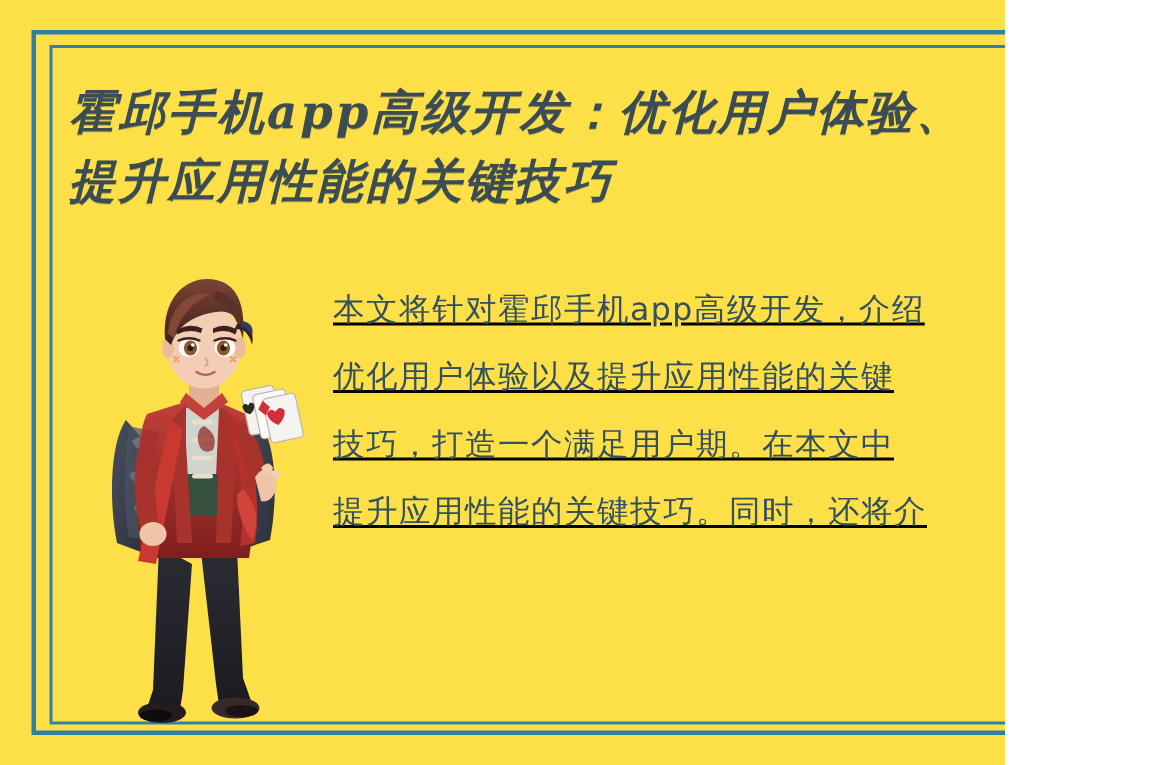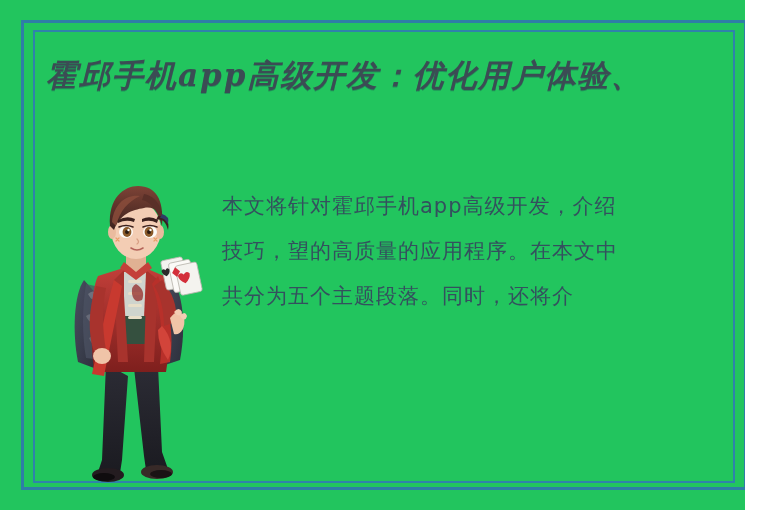--- a/index.html
+++ b/index.html
@@ -7,23 +7,23 @@
     padding: 0;
   }
   body {
     width: 768px;
     height: 510px;
     overflow: hidden;
     font-family: "DejaVu Sans", sans-serif;
   }
   #poster {
     position: relative;
-    width: 745px;
+    width: 670px;
     height: 510px;
-    background: #22c55e;
+    background: #fde047;
     overflow: hidden;
   }
   
   .frame-outer {
     position: absolute;
     left: 21px;
     top: 20px;
     width: 726px;
     height: 470px;
     border: 3px solid #2e7ea6;
@@ -66,40 +66,42 @@
     width: 152px;
     height: 308px;
   }
   .illu-svg { display: block; width: 152px; height: 308px; }
   
   .body-block {
     position: absolute;
     left: 222px;
     top: 184px;
     width: 512px;
+    text-decoration: underline;
   }
   .body-line {
     font-family: "DejaVu Sans", sans-serif;
     font-size: 21px;
     line-height: 45px;
     letter-spacing: 1px;
     color: #34505e;
     white-space: nowrap;
   }
 </style>
 </head>
 <body>
 
 <div id="poster">
 
   <div class="frame-outer"></div>
   <div class="frame-inner"></div>
 
   <div class="title-block">
     <div class="title-line">霍邱手机app高级开发：优化用户体验、</div>
+    <div class="title-line">提升应用性能的关键技巧</div>
   </div>
 
   <div class="illustration">
     <svg class="illu-svg" viewBox="0 0 152 308" xmlns="http://www.w3.org/2000/svg">
       <defs>
         <linearGradient id="gRed" x1="0" y1="0" x2="0" y2="1">
           <stop offset="0%" stop-color="#c4403a"></stop>
           <stop offset="100%" stop-color="#7e1f1d"></stop>
         </linearGradient>
         <linearGradient id="gCoat" x1="0" y1="0" x2="1" y2="1">
@@ -204,17 +206,18 @@
       <path d="M79 63 q3 3 0 5" stroke="#d8a085" stroke-width="1.3" fill="none" stroke-linecap="round"></path>
       <path d="M73 72 q6 4 12 0" stroke="#b5645a" stroke-width="1.6" fill="none" stroke-linecap="round"></path>
 
       <path d="M58 62 l3 3 M58 65 l3 -3" stroke="#e8a06a" stroke-width="1.2" stroke-linecap="round"></path>
       <path d="M99 62 l-3 3 M99 65 l-3 -3" stroke="#e8a06a" stroke-width="1.2" stroke-linecap="round"></path>
     </svg>
   </div>
 
   <div class="body-block">
     <div class="body-line">本文将针对霍邱手机app高级开发，介绍</div>
-    <div class="body-line">技巧，望的高质量的应用程序。在本文中</div>
-    <div class="body-line">共分为五个主题段落。同时，还将介</div>
+    <div class="body-line">优化用户体验以及提升应用性能的关键</div>
+    <div class="body-line">技巧，打造一个满足用户期。在本文中</div>
+    <div class="body-line">提升应用性能的关键技巧。同时，还将介</div>
   </div>
 
 </div>
 
 </body></html>

